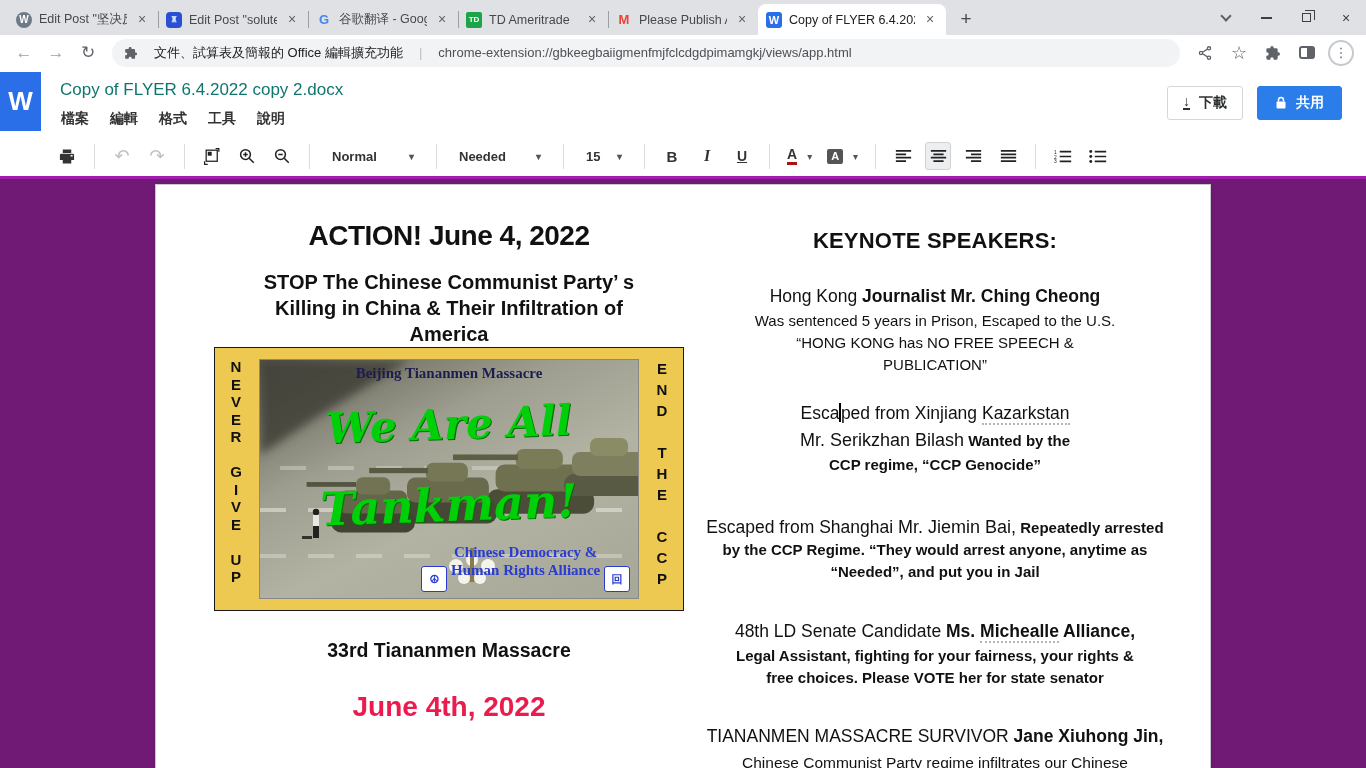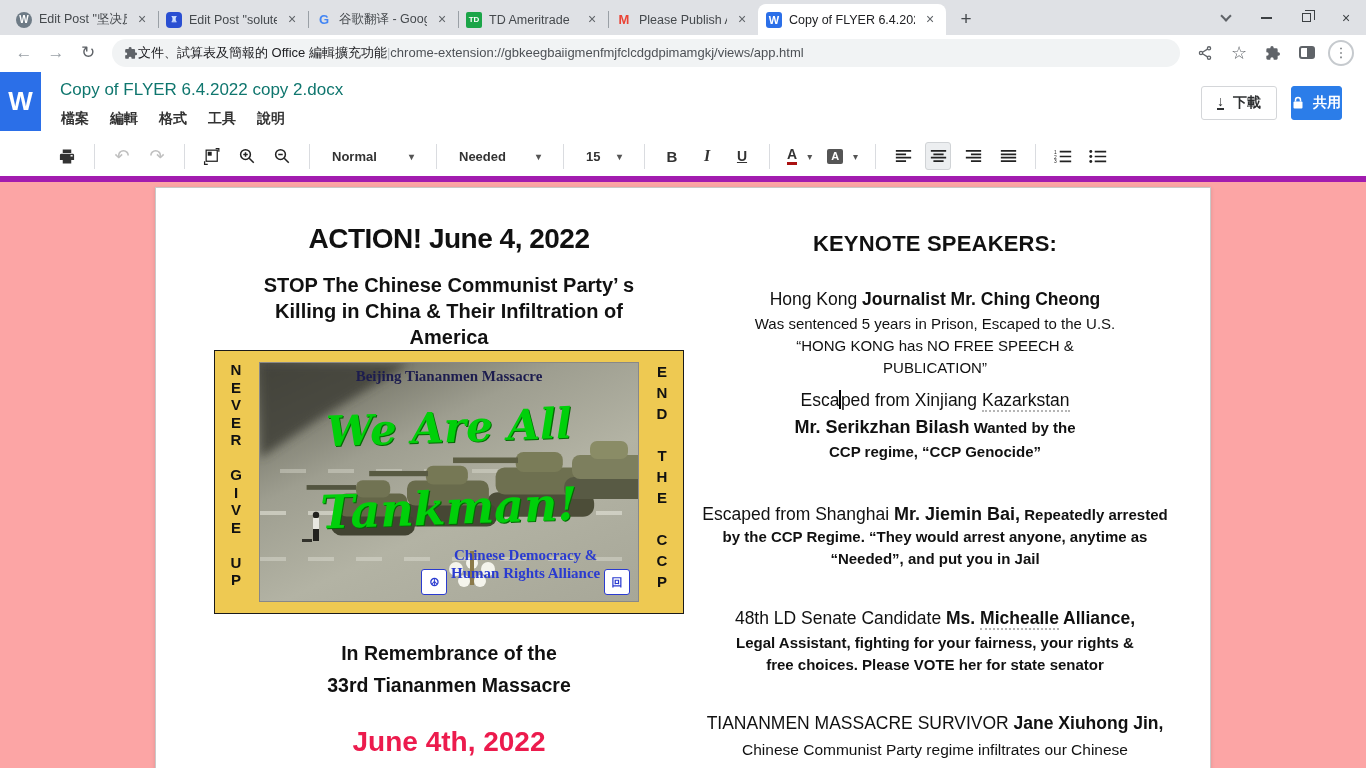--- a/index.html
+++ b/index.html
@@ -25,56 +25,56 @@
   .win-btn { width:40px; height:35px; display:flex; align-items:center; justify-content:center; color:#3c4043; font-size:14px; }
   .chev { border:solid #5f6368; border-width:0 2px 2px 0; padding:3px; transform:rotate(45deg); margin-top:-4px; }
   .minim { width:11px; height:2px; background:#3c4043; }
   .restore { width:9px; height:9px; border:1.5px solid #3c4043; position:relative; background:#dfe1e5; }
   .restore::before { content:""; position:absolute; left:2px; top:-4px; width:9px; height:9px; border:1.5px solid #3c4043; border-left:none; border-bottom:none; }
 
   
   .addressbar { height:35px; background:#fff; display:flex; align-items:center; padding:0 10px; gap:4px; }
   .nav-ic { width:28px; height:28px; display:flex; align-items:center; justify-content:center; font-size:17px; color:#5f6368; border-radius:14px; }
   .nav-ic.dim { color:#9aa0a6; }
-  .omnibox { flex:1; height:28px; background:#f1f3f4; border-radius:14px; display:flex; align-items:center; padding:0 12px; gap:0; margin:0 6px; overflow:hidden; }
+  .omnibox { flex:1; height:28px; background:#f1f3f4; border-radius:14px; display:flex; align-items:center; padding:0 12px; gap:16px; margin:0 6px; overflow:hidden; }
   .omni-name { font-size:13px; color:#202124; white-space:nowrap; }
   .omni-sep { color:#bdc1c6; font-size:13px; }
   .omni-url { font-size:13px; color:#4d5156; white-space:nowrap; overflow:hidden; flex:1; }
   .right-ic { width:30px; height:28px; display:flex; align-items:center; justify-content:center; color:#5f6368; }
   .dots-circle { width:26px; height:26px; border:2px solid #c6cace; border-radius:50%; display:flex; align-items:center; justify-content:center; font-size:13px; color:#5f6368; }
   .panel-ic { width:16px; height:13px; border:2px solid #5f6368; border-radius:3px; position:relative; }
   .panel-ic::after { content:""; position:absolute; right:0; top:0; bottom:0; width:6px; background:#5f6368; }
 
   
   .appheader { height:66px; background:#fff; position:relative; }
   .applogo { position:absolute; left:0; top:2px; width:41px; height:59px; background:#2b6fe8; color:#fff; font-weight:bold; font-size:26px; display:flex; align-items:center; justify-content:center; }
   .doc-title { position:absolute; left:60px; top:10px; font-size:17px; color:#0f766e; }
   .menubar { position:absolute; left:61px; top:40px; display:flex; gap:21px; font-size:14px; color:#333; }
   .menu-item { cursor:default;font-weight:bold; }
   .hdr-actions { position:absolute; right:24px; top:16px; display:flex; gap:14px; }
   .btn-download { display:flex; align-items:center; gap:9px; border:1px solid #d4d6d9; background:#fff; border-radius:3px; padding:7px 15px; font-size:14px; font-weight:bold; color:#2d2f31; }
   .dl-ic { display:inline-block; border-bottom:2.5px solid #2d2f31; padding-bottom:2px; font-weight:bold; line-height:10px; }
-  .btn-share { display:flex; align-items:center; gap:9px; background:#2b7de9; border:1px solid #2b7de9; border-radius:3px; padding:7px 0; font-size:14px; font-weight:bold; color:#fff; }
+  .btn-share { display:flex; align-items:center; gap:9px; background:#2b7de9; border:1px solid #2b7de9; border-radius:3px; padding:7px 17px; font-size:14px; font-weight:bold; color:#fff; }
 
   
   .toolbar { height:40px; background:#fff; display:flex; align-items:center; padding-left:54px; gap:9px; }
   .tsep { width:1px; height:25px; background:#dadce0; margin:0 5px; }
   .tbtn { height:28px; min-width:26px; display:flex; align-items:center; justify-content:center; color:#333; border-radius:3px; padding:0 3px; }
   .tbtn.disabled { color:#c0c0c0; }
   .tbtn.activeSel { background:#eceef0; border:1px solid #d0d3d6; }
   .tsel { display:flex; align-items:center; justify-content:space-between; font-size:13px; font-weight:bold; color:#333; padding:0 8px; height:28px; }
   .caret-down { font-size:10px; color:#555; margin-left:10px; }
   .bold-b { font-weight:bold; font-size:15px; }
   .ital-i { font-style:italic; font-family:"Liberation Serif",serif; font-size:16px; font-weight:bold; }
   .under-u { text-decoration:underline; font-size:14px; font-weight:bold; }
   .color-a { font-weight:bold; font-size:14px; border-bottom:3px solid #a11; line-height:15px; }
   .hl-a { background:#555; color:#fff; font-weight:bold; font-size:11px; padding:1.5px 4px; border-radius:2px; }
 
   
-  .canvas { height:592px; background:#fca5a5; position:relative; overflow:hidden; border-top:6px solid #a21caf; }
+  .canvas { height:592px; background:#701a75; position:relative; overflow:hidden; border-top:3px solid #a21caf; }
   .page { position:absolute; left:155px; top:5px; width:1056px; height:640px; background:#fff; border:1px solid #c9c9c9; box-shadow:0 1px 4px rgba(0,0,0,.12); }
 
   .colL { position:absolute; left:56px; top:0; width:474px; text-align:center; color:#111; }
   .colL .h-title { margin-top:34px; font-size:28px; font-weight:bold; line-height:34px; letter-spacing:-.5px; }
   .colL .h-sub { margin-top:16px; font-size:20px; font-weight:bold; line-height:26px; }
   .remember { margin-top:23px; font-size:19.5px; font-weight:bold; line-height:32px; }
   .reddate { margin-top:25px; font-size:28px; font-weight:bold; color:#ec1b4d; }
 
   
   .flyer { margin:0 auto; margin-top:0; width:470px; height:264px; background:#eec952; border:1px solid #1a1a1a; position:relative; }
@@ -88,25 +88,25 @@
   .green2 { top:118px; font-size:46px; }
   .credit { position:absolute; bottom:6px; left:0; right:8px; text-align:right; font-family:"Liberation Serif",serif; font-weight:bold; color:#2a3bd0; font-size:15px; line-height:18px; }
   .logo-sq { display:inline-block; width:26px; height:26px; background:#fff; border:1px solid #2a3bd0; border-radius:3px; vertical-align:-8px; color:#2a3bd0; font-size:11px; text-align:center; line-height:24px; font-weight:bold; }
 
   
   .colR { position:absolute; left:545px; top:0; width:468px; text-align:center; color:#111; }
   .colR .h-key { margin-top:42px; font-size:22px; font-weight:bold; line-height:28px; letter-spacing:.2px; }
   .spk { line-height:22px; font-size:15px; }
   .big { font-size:17.5px; }
   .bigb { font-size:17.5px; font-weight:bold; }
-  .nameb { font-size:18px; font-weight:bold; }
+  .nameb { font-size:18px; font-weight:normal; }
   .smallb { font-size:15px; font-weight:bold; }
   .spell { border-bottom:2px dotted #b5b5b5; }
   .caret-bar { display:inline-block; width:1.5px; height:19px; background:#000; vertical-align:-3px; }
-  .mt1 { margin-top:28px; } .mt2 { margin-top:8px; } .mt3 { margin-top:40px; } .mt4 { margin-top:35px; } .mt5 { margin-top:34px; }
+  .mt1 { margin-top:28px; } .mt2 { margin-top:24px; } .mt3 { margin-top:40px; } .mt4 { margin-top:35px; } .mt5 { margin-top:34px; }
   .ln26 { line-height:26px; }
 </style>
 </head>
 <body>
 
 <div class="tabbar">
   <div class="tab">
     <span class="favicon fav-wp">W</span>
     <span class="tab-title">Edit Post "坚决反击中</span>
     <span class="tab-close">×</span>
@@ -430,21 +430,20 @@
             <span style="display:inline-block;text-align:center;">
               <span>Chinese Democracy &amp;</span><br>
               <span>Human Rights Alliance</span>
             </span>
             <span class="logo-sq">回</span>
           </div>
         </div>
       </div>
 
       <div class="remember">
-        <div>In Remembrance of the</div>
         <div>33rd Tiananmen Massacre</div>
       </div>
       <div class="reddate">June 4th, 2022</div>
     </div>
 
     <div class="colR">
       <div class="h-key">KEYNOTE SPEAKERS:</div>
 
       <div class="spk mt1">
         <div class="ln26"><span class="big">Hong Kong </span><span class="bigb">Journalist Mr. Ching Cheong</span></div>

